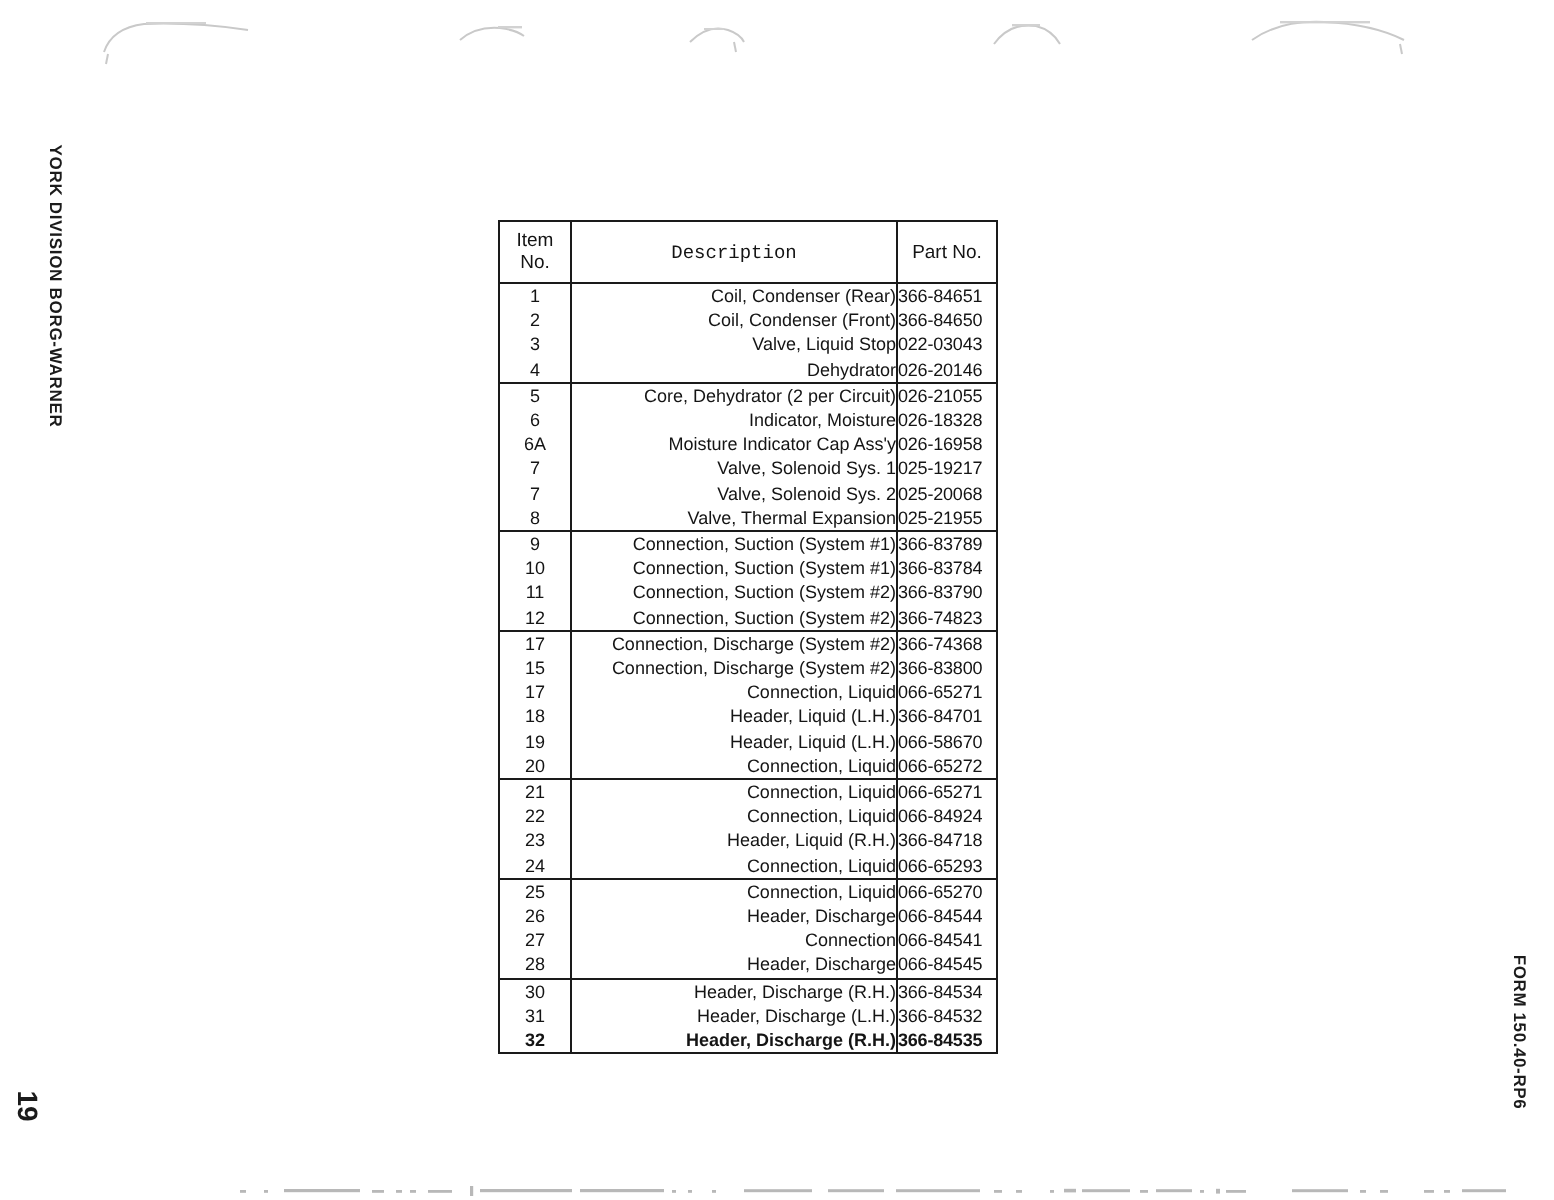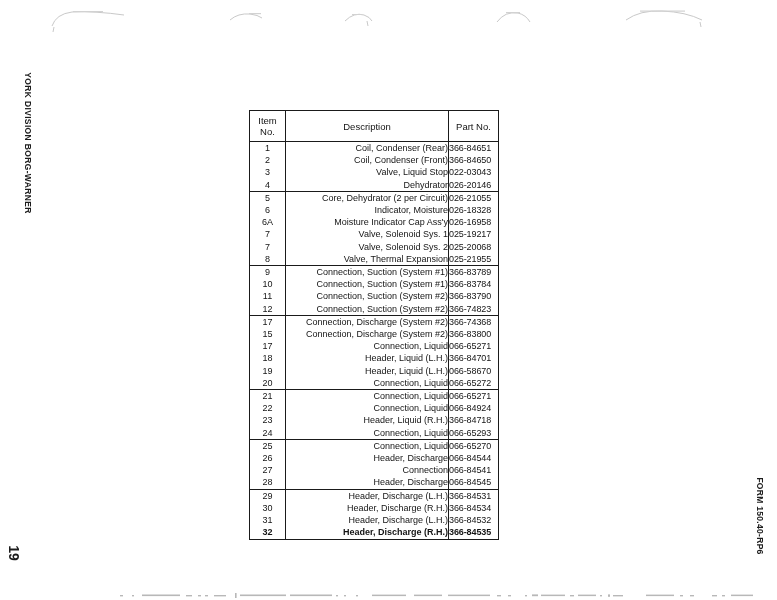--- a/index.html
+++ b/index.html
@@ -119,21 +119,21 @@
   
   .header-row th {
     border-bottom: 1.4px solid #1a1a1a;
     text-align: center;
     font-size: 9.5px;
     line-height: 11px;
     padding: 4px 2px 4px 2px;
     color: #141414;
   }
   .header-row th.h-item { border-right: 1.4px solid #1a1a1a; }
-  .header-row th.h-desc { border-right: 1.4px solid #1a1a1a; }
+  .header-row th.h-desc { border-right: 1.4px solid #1a1a1a; font-family: Liberation Mono, monospace; }
 
   
   .data-row td {
     height: 12.2px;
     line-height: 12.2px;
     font-size: 9px;
   }
   .c-item {
     text-align: center;
     border-right: 1.4px solid #1a1a1a;
@@ -381,25 +381,20 @@
             <td class="c-item">27</td>
             <td class="c-desc">Connection</td>
             <td class="c-part">066-84541</td>
           </tr>
           <tr class="data-row group-end">
             <td class="c-item">28</td>
             <td class="c-desc">Header, Discharge</td>
             <td class="c-part">066-84545</td>
           </tr>
           <tr class="data-row">
-            <td class="c-item">29</td>
-            <td class="c-desc">Header, Discharge (L.H.)</td>
-            <td class="c-part">366-84531</td>
-          </tr>
-          <tr class="data-row">
             <td class="c-item">30</td>
             <td class="c-desc">Header, Discharge (R.H.)</td>
             <td class="c-part">366-84534</td>
           </tr>
           <tr class="data-row">
             <td class="c-item">31</td>
             <td class="c-desc">Header, Discharge (L.H.)</td>
             <td class="c-part">366-84532</td>
           </tr>
           <tr class="data-row last-row">

